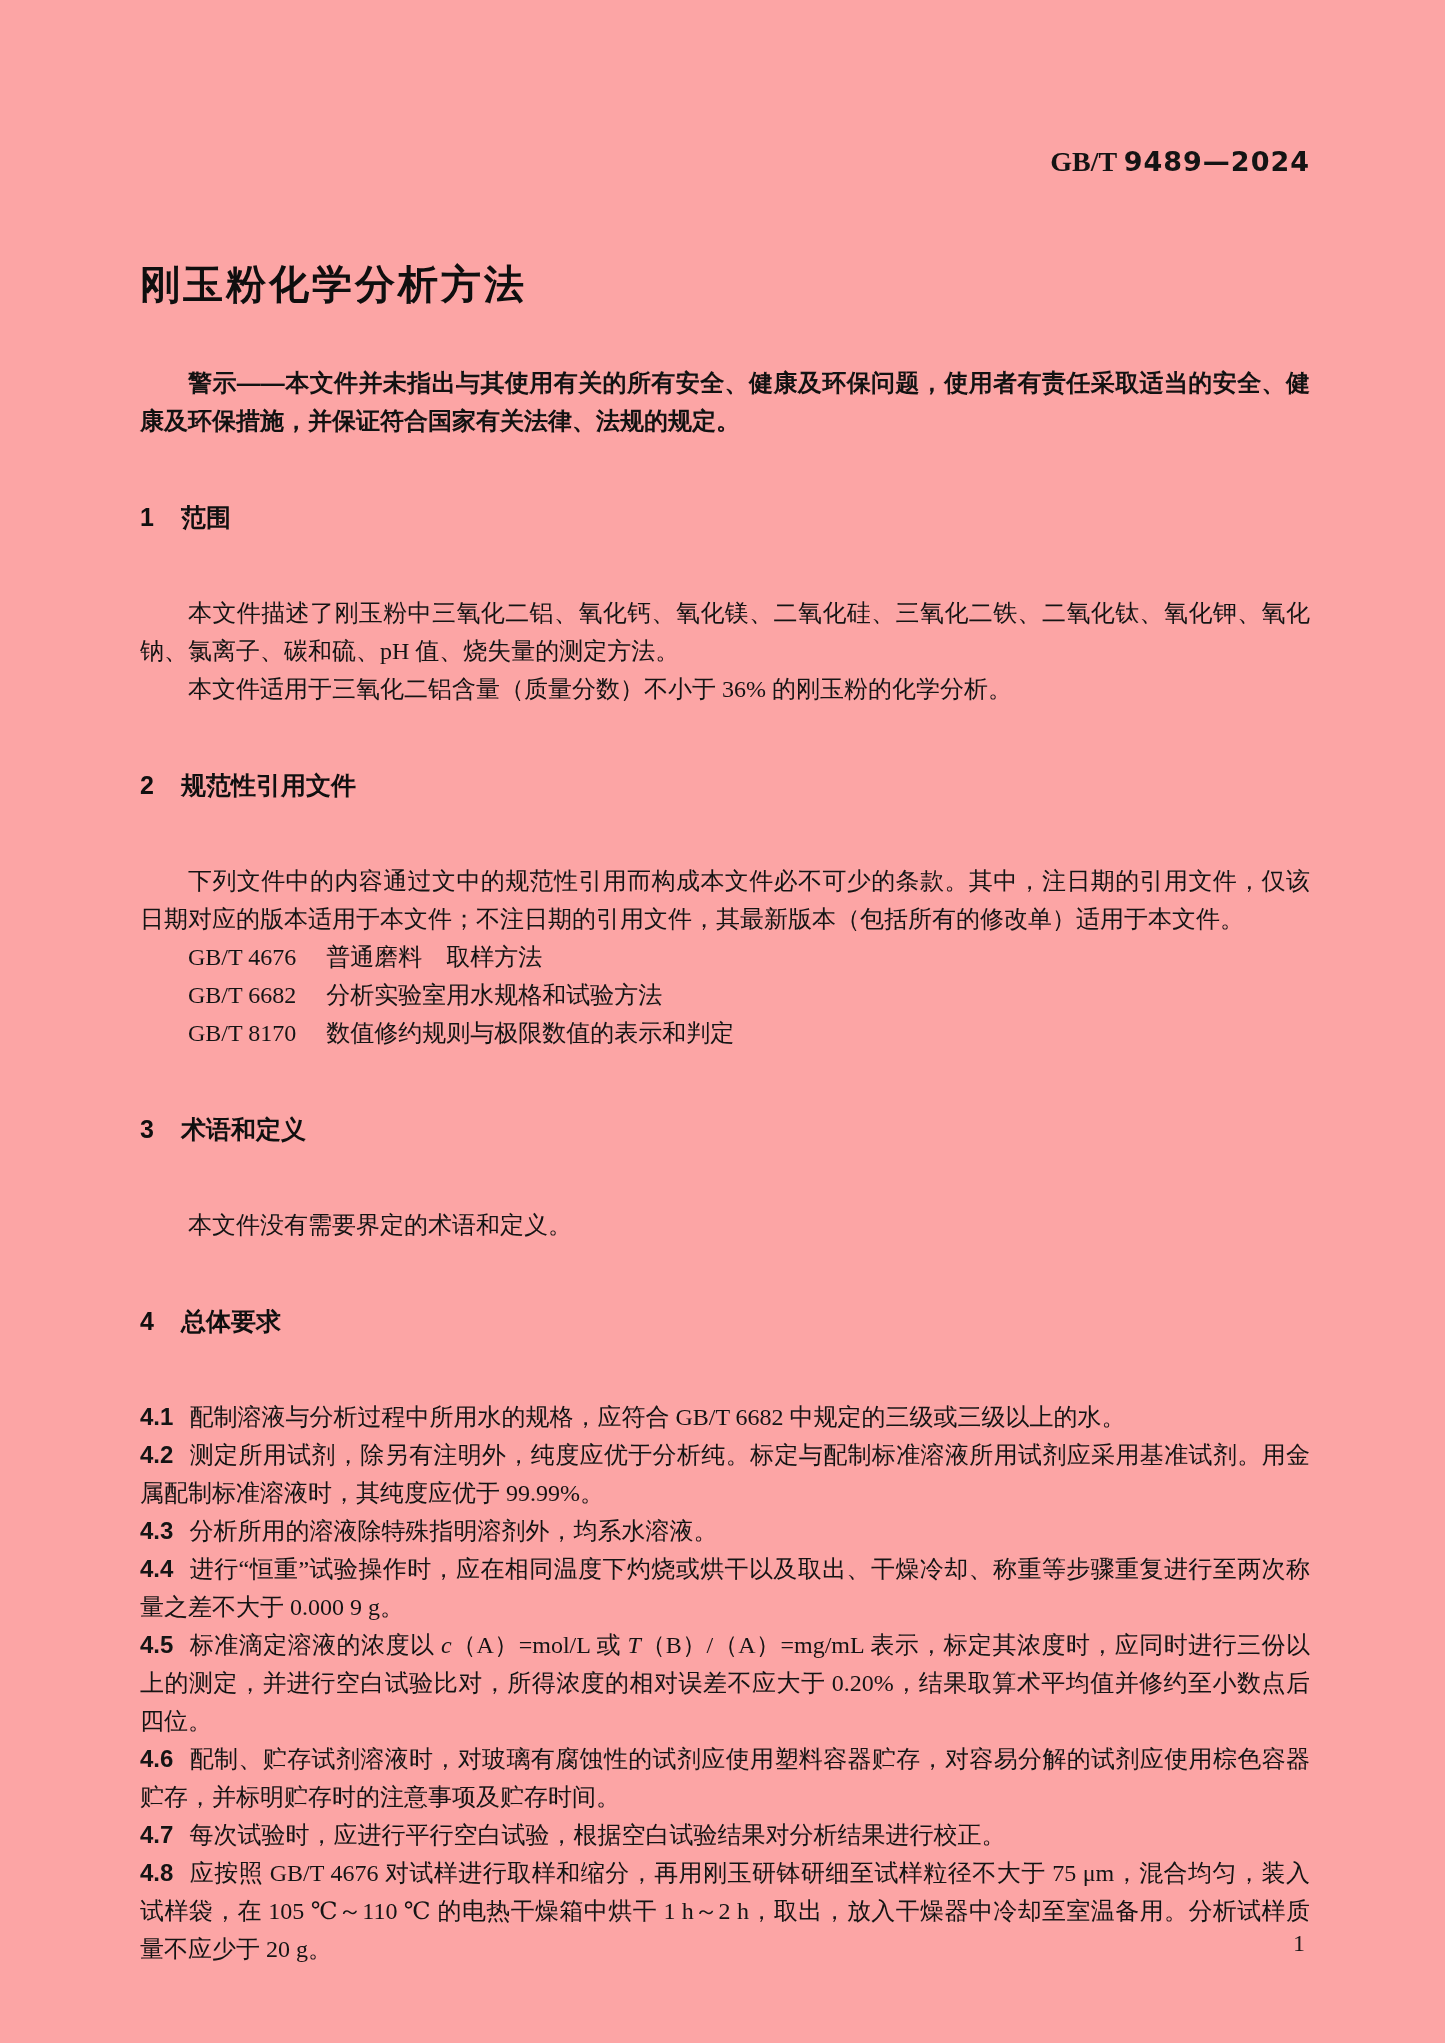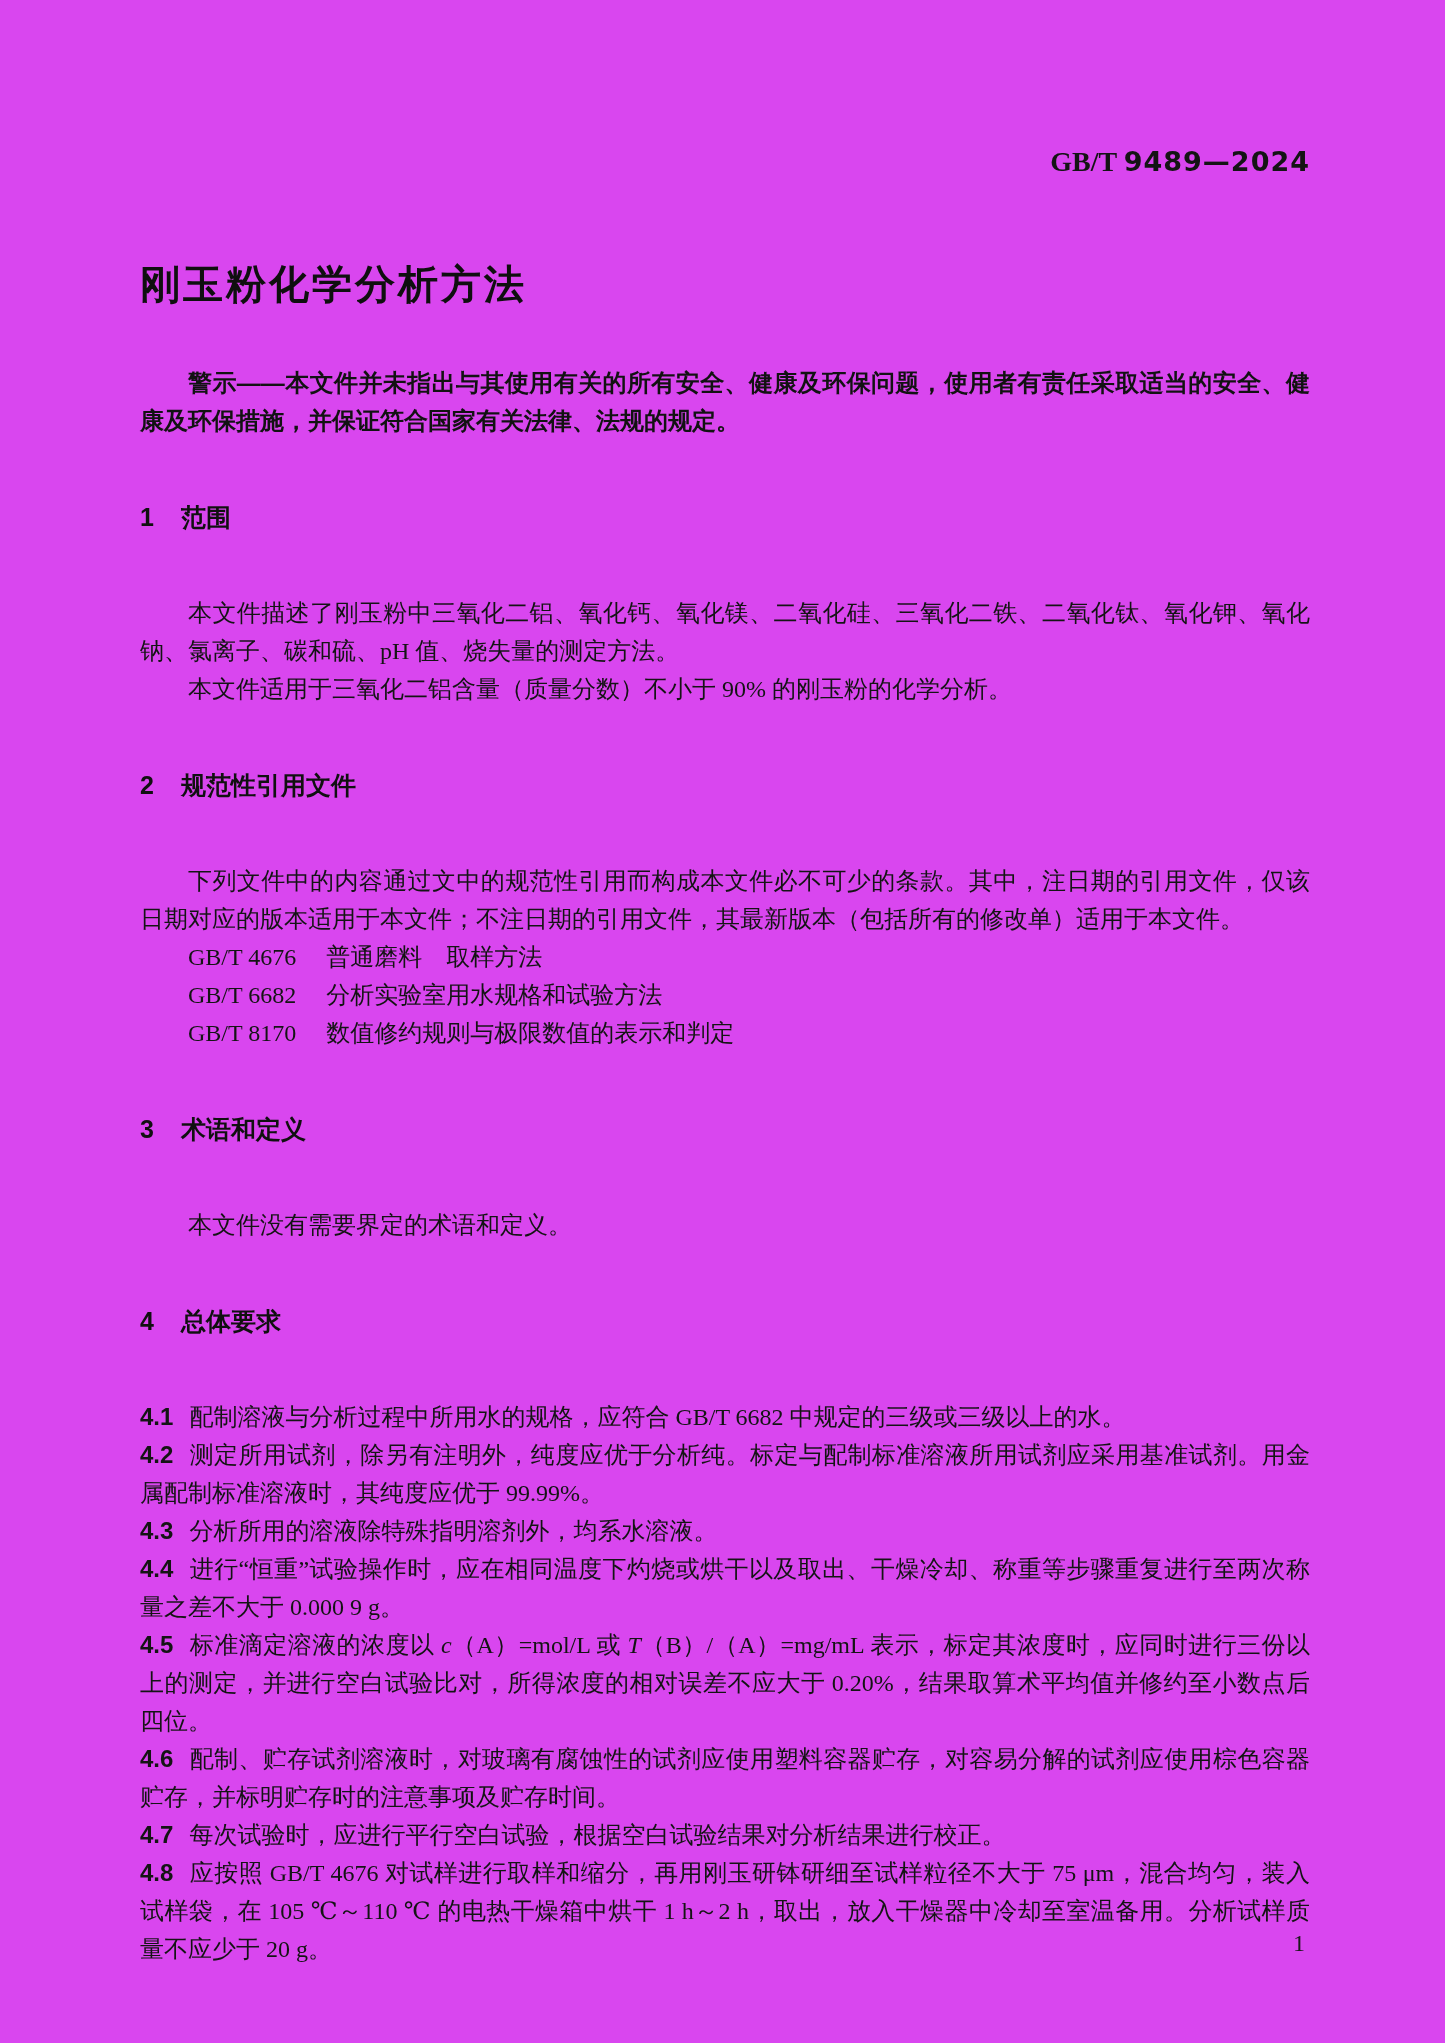--- a/index.html
+++ b/index.html
@@ -3,21 +3,21 @@
 <meta charset="utf-8">
 <style>
   html, body { margin: 0; padding: 0; }
   body { background: #ffffff; }
   .page {
     position: relative;
     width: 1445px;
     height: 2043px;
     box-sizing: border-box;
     margin: 0 auto;
-    background: #d946ef;
+    background: #fca5a5;
     color: #141414;
     padding: 146px 135px 0 140px;
     overflow: hidden;
     font-family: "Liberation Serif", "DejaVu Serif", serif;
   }
   .doc-code {
     text-align: right;
     font-size: 28px;
     line-height: 32px;
     white-space: nowrap;
@@ -106,21 +106,21 @@
 <main class="page">
 
   <div class="doc-code"><span class="code-prefix">GB/T </span><span class="code-number">9489—2024</span></div>
 
   <h1 class="doc-title">刚玉粉化学分析方法</h1>
 
   <p class="warning">警示——本文件并未指出与其使用有关的所有安全、健康及环保问题，使用者有责任采取适当的安全、健康及环保措施，并保证符合国家有关法律、法规的规定。</p>
 
   <h2 class="sec-heading"><span class="sec-num">1</span><span class="sec-title">范围</span></h2>
   <p class="body-para">本文件描述了刚玉粉中三氧化二铝、氧化钙、氧化镁、二氧化硅、三氧化二铁、二氧化钛、氧化钾、氧化钠、氯离子、碳和硫、pH 值、烧失量的测定方法。</p>
-  <p class="body-para">本文件适用于三氧化二铝含量（质量分数）不小于 90% 的刚玉粉的化学分析。</p>
+  <p class="body-para">本文件适用于三氧化二铝含量（质量分数）不小于 36% 的刚玉粉的化学分析。</p>
 
   <h2 class="sec-heading"><span class="sec-num">2</span><span class="sec-title">规范性引用文件</span></h2>
   <p class="body-para">下列文件中的内容通过文中的规范性引用而构成本文件必不可少的条款。其中，注日期的引用文件，仅该日期对应的版本适用于本文件；不注日期的引用文件，其最新版本（包括所有的修改单）适用于本文件。</p>
   <p class="ref-line"><span class="ref-code">GB/T 4676</span><span class="ref-title">普通磨料　取样方法</span></p>
   <p class="ref-line"><span class="ref-code">GB/T 6682</span><span class="ref-title">分析实验室用水规格和试验方法</span></p>
   <p class="ref-line"><span class="ref-code">GB/T 8170</span><span class="ref-title">数值修约规则与极限数值的表示和判定</span></p>
 
   <h2 class="sec-heading"><span class="sec-num">3</span><span class="sec-title">术语和定义</span></h2>
   <p class="body-para">本文件没有需要界定的术语和定义。</p>
 

